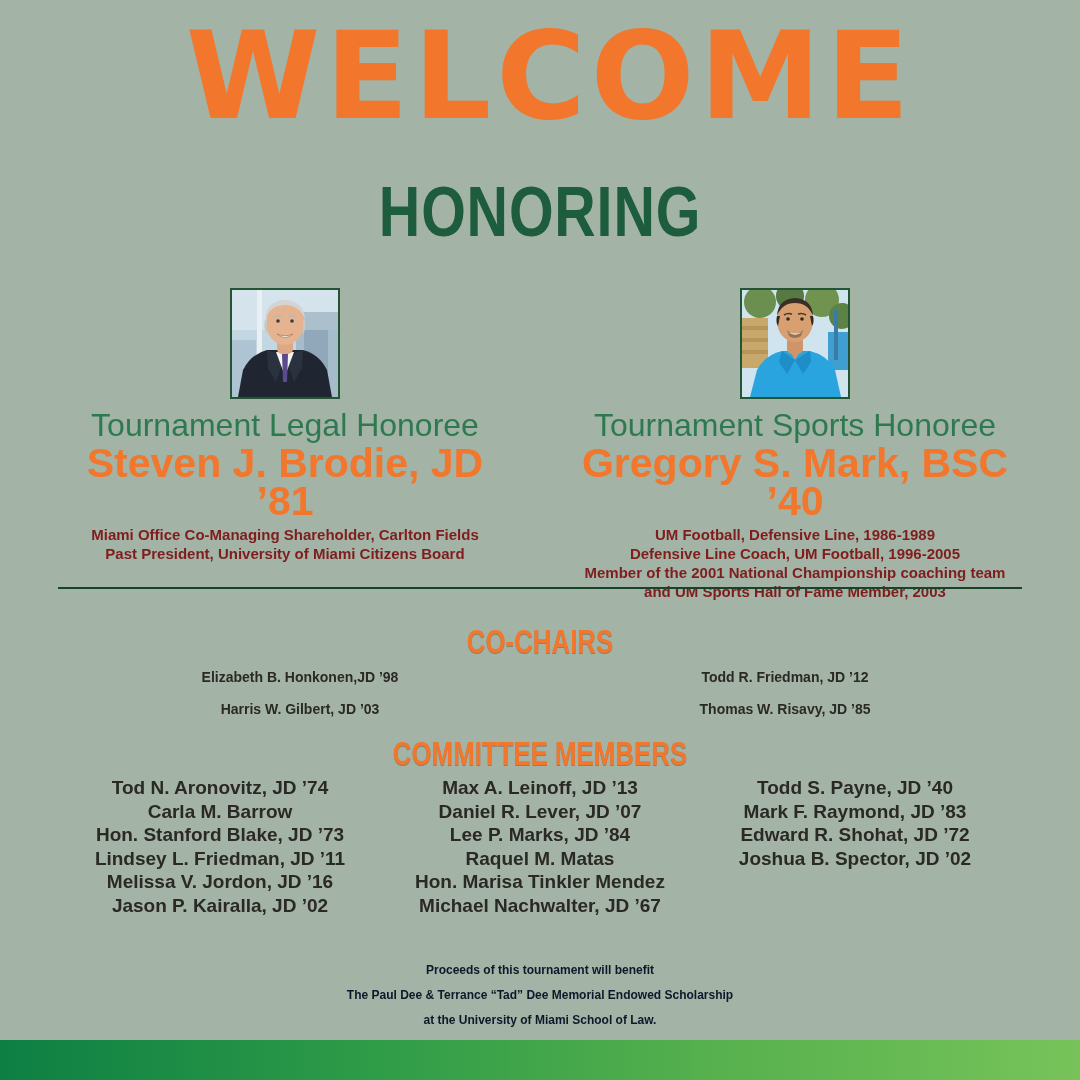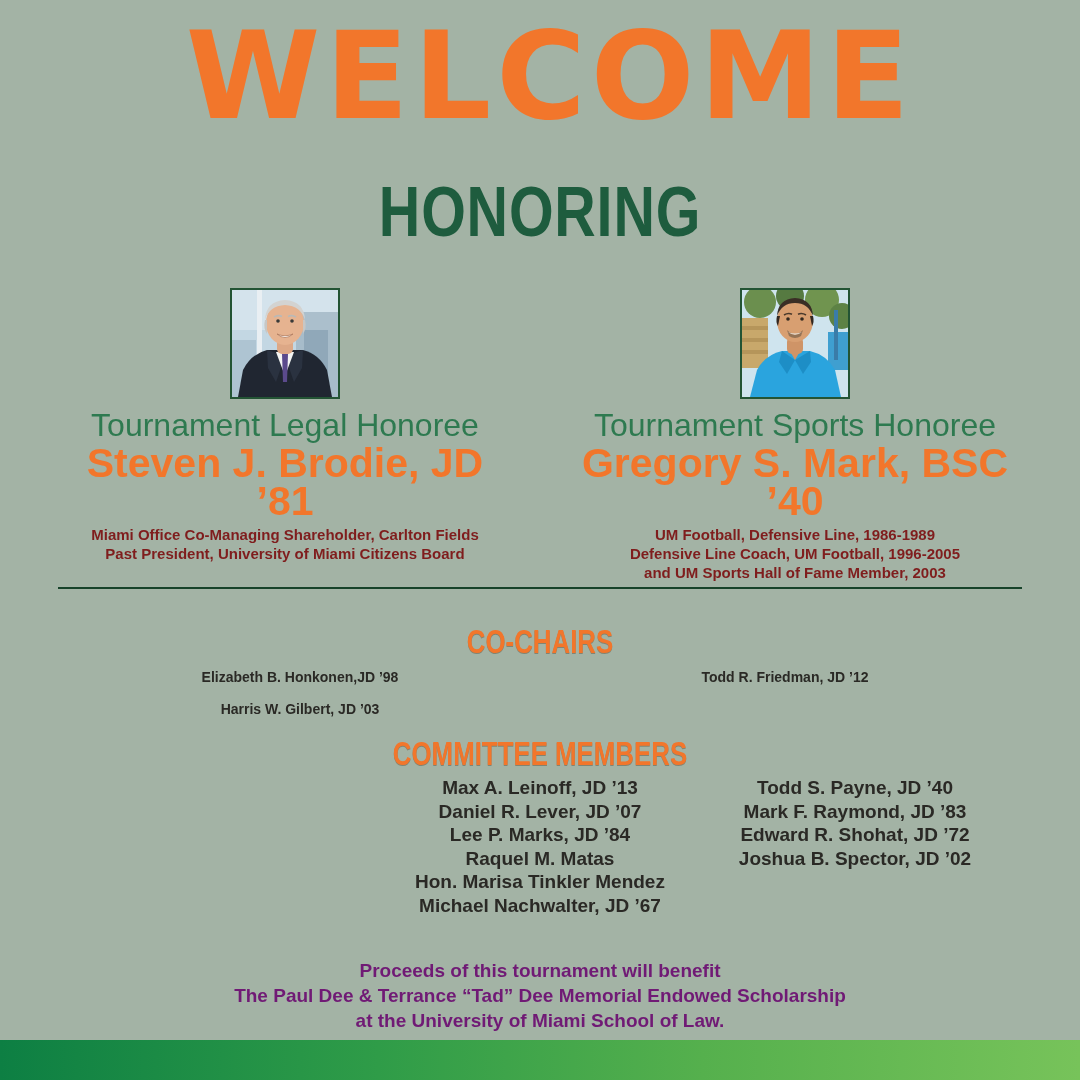--- a/index.html
+++ b/index.html
@@ -77,22 +77,22 @@
   .cochair-col.c0{left:75px;}
   .cochair-col.c1{left:560px;}
   .committee-col{top:776px;width:400px;font-size:19px;line-height:23.5px;}
   .committee-col.c0{left:20px;}
   .committee-col.c1{left:340px;}
   .committee-col.c2{left:655px;}
   
   .footer{
     position:absolute;top:958px;left:0;right:0;
     text-align:center;
-    font-weight:700;font-size:19px;line-height:25px;
-    color:#701a75;
+    font-weight:700;font-size:12px;line-height:25px;
+    color:#0f172a;
   }
   
   .bottom-bar{
     position:absolute;top:1040px;left:0;
     width:1080px;height:40px;
     background:linear-gradient(90deg,#0d7f43 0%,#2f9c48 35%,#55b04d 65%,#77c35a 100%);
   }
 </style>
 </head>
 <body>
@@ -170,38 +170,48 @@
         <path d="M56,24.2 q4,-1.7 8,0.8" stroke="#4a3a2c" stroke-width="1.6" fill="none"></path>
         <path d="M45,40 q8,8 16,0 l-2,6 q-6,4 -12,0 Z" fill="#8a6b50" opacity="0.85"></path>
         <path d="M46,42 q7,5.5 14,0 q-7,3 -14,0 Z" fill="#f3e9dd"></path>
       </svg>
     </div>
     <div class="role">Tournament Sports Honoree</div>
     <div class="hname">Gregory S. Mark, BSC ’40</div>
     <div class="bio">
       <div>UM Football, Defensive Line, 1986-1989</div>
       <div>Defensive Line Coach, UM Football, 1996-2005</div>
+      <div>Member of the 2001 National Championship coaching team</div>
       <div>and UM Sports Hall of Fame Member, 2003</div>
     </div>
   </div>
 
   <hr class="divider">
 
   <div class="section-heading heading-cochairs">CO-CHAIRS</div>
 
   <div class="namecol cochair-col c0">
     <div>Elizabeth B. Honkonen,JD ’98</div>
     <div>Harris W. Gilbert, JD ’03</div>
   </div>
   <div class="namecol cochair-col c1">
     <div>Todd R. Friedman, JD ’12</div>
+    <div>Thomas W. Risavy, JD ’85</div>
   </div>
 
   <div class="section-heading heading-committee">COMMITTEE MEMBERS</div>
 
+  <div class="namecol committee-col c0">
+    <div>Tod N. Aronovitz, JD ’74</div>
+    <div>Carla M. Barrow</div>
+    <div>Hon. Stanford Blake, JD ’73</div>
+    <div>Lindsey L. Friedman, JD ’11</div>
+    <div>Melissa V. Jordon, JD ’16</div>
+    <div>Jason P. Kairalla, JD ’02</div>
+  </div>
   <div class="namecol committee-col c1">
     <div>Max A. Leinoff, JD ’13</div>
     <div>Daniel R. Lever, JD ’07</div>
     <div>Lee P. Marks, JD ’84</div>
     <div>Raquel M. Matas</div>
     <div>Hon. Marisa Tinkler Mendez</div>
     <div>Michael Nachwalter, JD ’67</div>
   </div>
   <div class="namecol committee-col c2">
     <div>Todd S. Payne, JD ’40</div>

